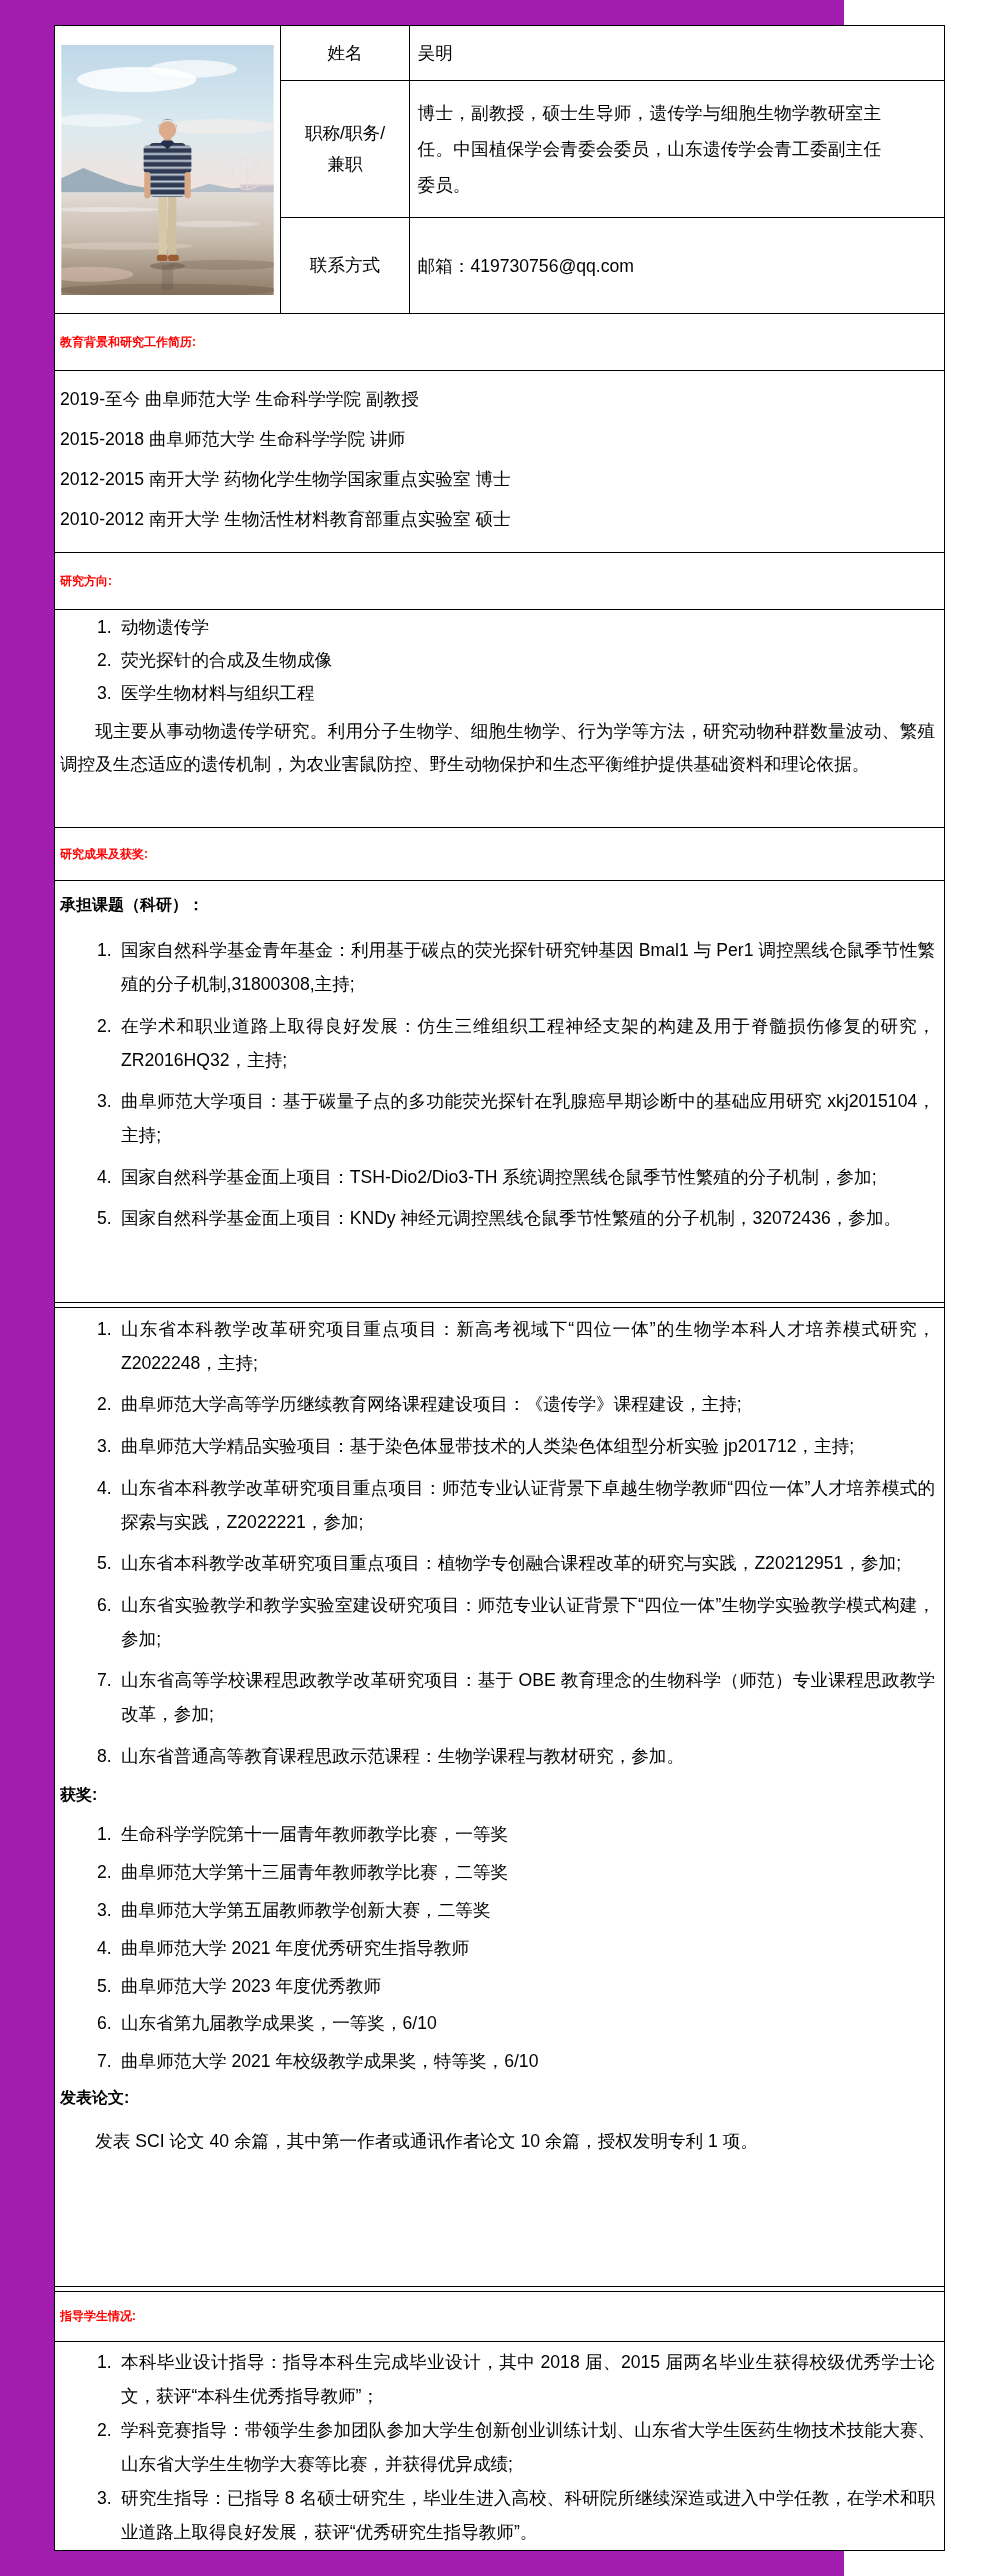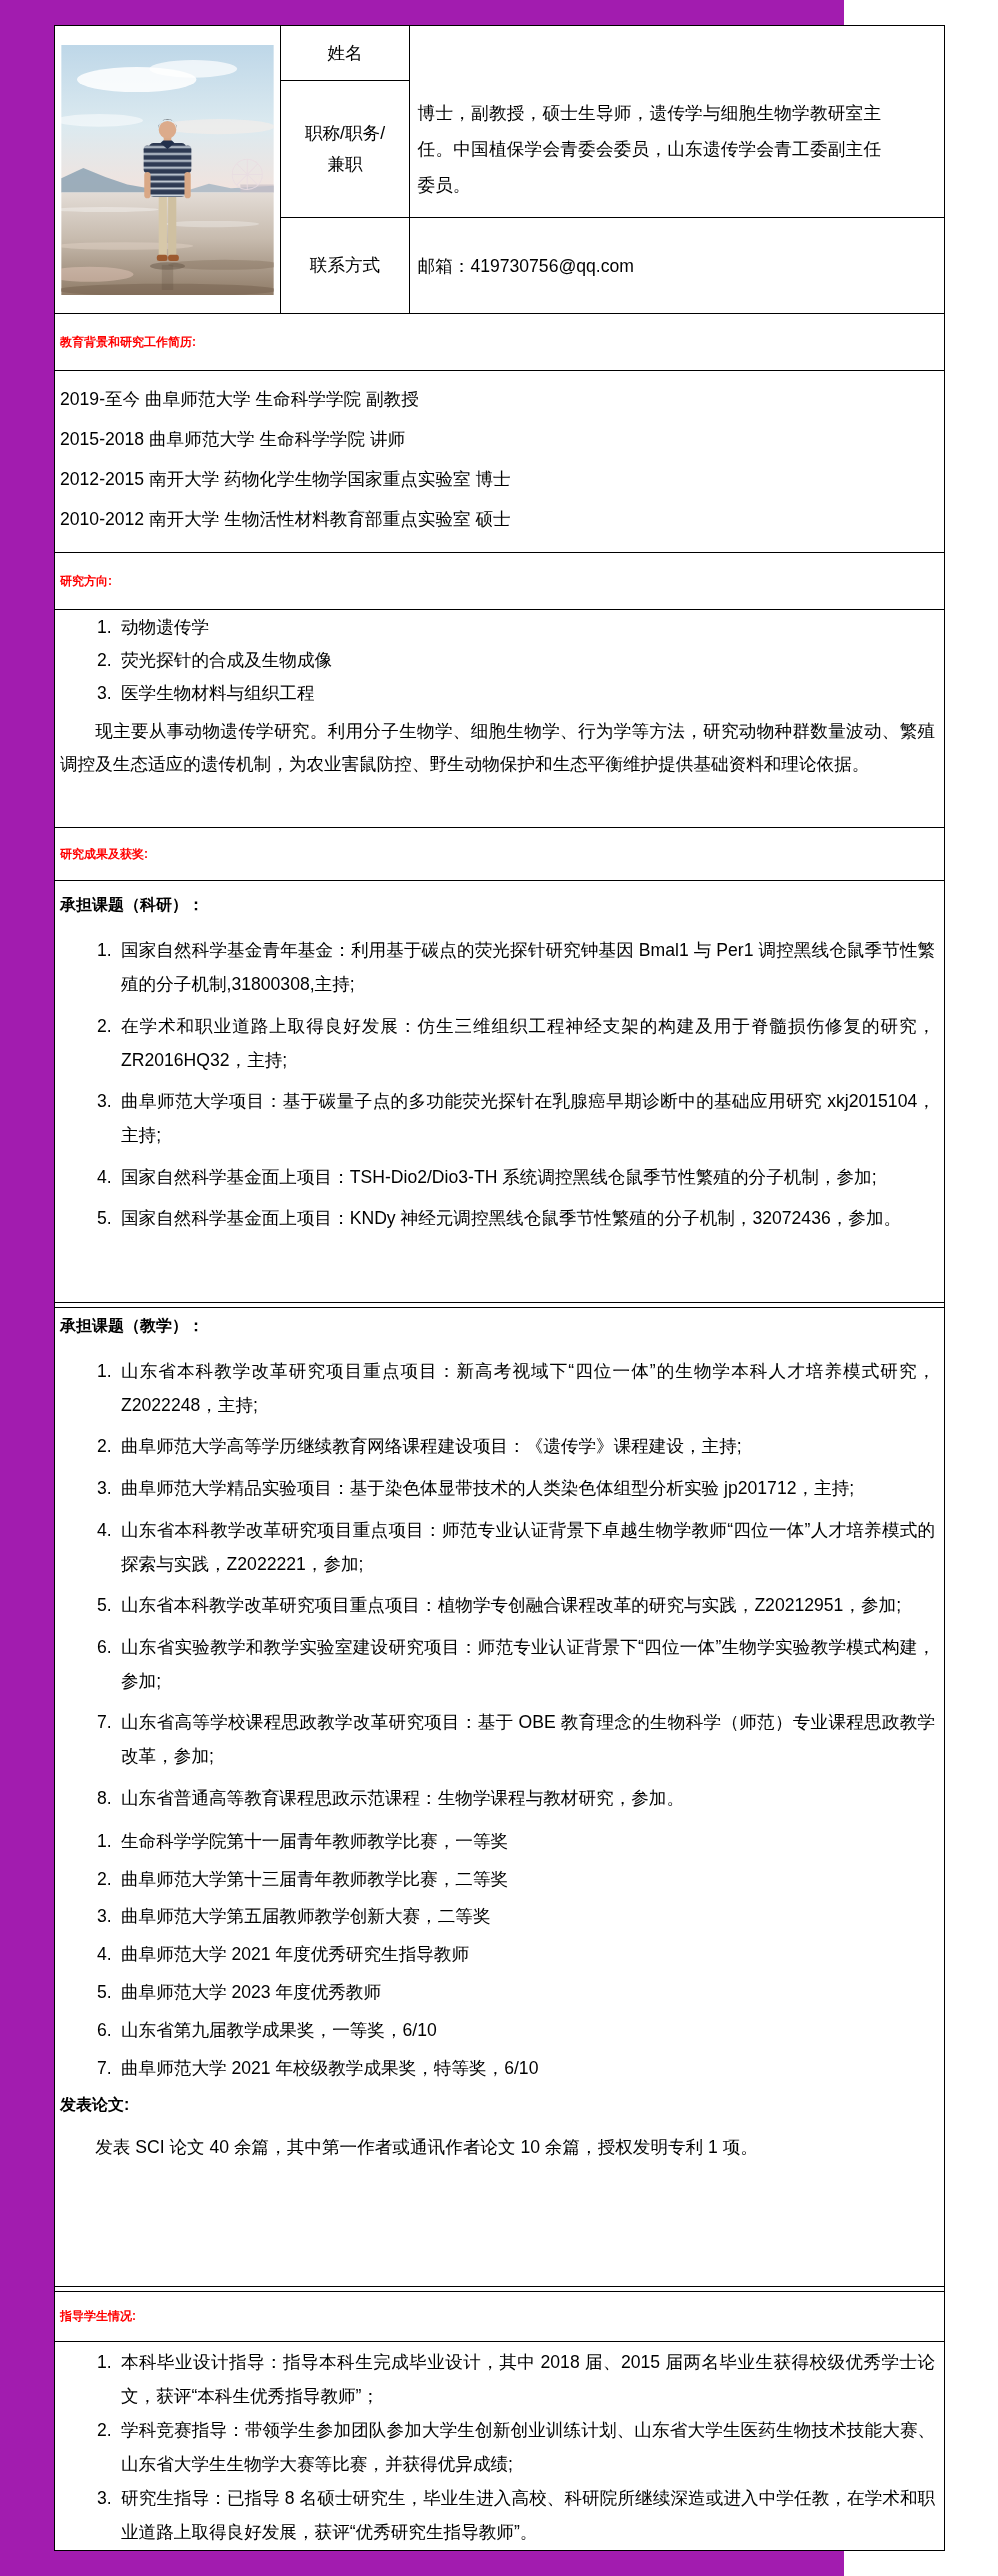--- a/index.html
+++ b/index.html
@@ -105,20 +105,21 @@
             <rect x="196" y="202" width="10" height="42" rx="5" fill="#d9a886"></rect>
             <rect x="163" y="146" width="12" height="14" fill="#d9a886"></rect>
             <path d="M158,156 L169,166 L180,156 L176,152 L162,152 Z" fill="#22304c"></path>
             <circle cx="169" cy="135" r="14" fill="#dcab8b"></circle>
             <path d="M154,133 a15,15 0 0 1 30,0 l-2,-7 a14,12 0 0 0 -26,0 Z" fill="#2b2b30"></path>
           </g>
         </svg>
       </div>
 
       <div class="cell label-cell">姓名</div>
+      <div class="cell value-cell v-name">吴明</div>
 
       <div class="cell label-cell">职称/职务/
 兼职</div>
       <div class="cell value-cell v-title">博士，副教授，硕士生导师，遗传学与细胞生物学教研室主任。中国植保学会青委会委员，山东遗传学会青工委副主任委员。</div>
 
       <div class="cell label-cell">联系方式</div>
       <div class="cell value-cell v-contact">邮箱：419730756@qq.com</div>
     </div>
 
     <div class="sec-header h90">教育背景和研究工作简历:</div>
@@ -147,31 +148,31 @@
         <li>国家自然科学基金青年基金：利用基于碳点的荧光探针研究钟基因 Bmal1 与 Per1 调控黑线仓鼠季节性繁殖的分子机制,31800308,主持;</li>
         <li>在学术和职业道路上取得良好发展：仿生三维组织工程神经支架的构建及用于脊髓损伤修复的研究，ZR2016HQ32，主持;</li>
         <li>曲阜师范大学项目：基于碳量子点的多功能荧光探针在乳腺癌早期诊断中的基础应用研究 xkj2015104，主持;</li>
         <li>国家自然科学基金面上项目：TSH-Dio2/Dio3-TH 系统调控黑线仓鼠季节性繁殖的分子机制，参加;</li>
         <li>国家自然科学基金面上项目：KNDy 神经元调控黑线仓鼠季节性繁殖的分子机制，32072436，参加。</li>
       </ol>
     </div>
     <div class="gap-row"></div>
 
     <div class="block teach">
-      <div class="subtitle sub-mb">承担课题（教学）：</div>
       <ol class="num-list">
         <li>山东省本科教学改革研究项目重点项目：新高考视域下“四位一体”的生物学本科人才培养模式研究，Z2022248，主持;</li>
         <li>曲阜师范大学高等学历继续教育网络课程建设项目：《遗传学》课程建设，主持;</li>
         <li>曲阜师范大学精品实验项目：基于染色体显带技术的人类染色体组型分析实验 jp201712，主持;</li>
         <li>山东省本科教学改革研究项目重点项目：师范专业认证背景下卓越生物学教师“四位一体”人才培养模式的探索与实践，Z2022221，参加;</li>
         <li>山东省本科教学改革研究项目重点项目：植物学专创融合课程改革的研究与实践，Z20212951，参加;</li>
         <li>山东省实验教学和教学实验室建设研究项目：师范专业认证背景下“四位一体”生物学实验教学模式构建，参加;</li>
         <li>山东省高等学校课程思政教学改革研究项目：基于 OBE 教育理念的生物科学（师范）专业课程思政教学改革，参加;</li>
         <li>山东省普通高等教育课程思政示范课程：生物学课程与教材研究，参加。</li>
       </ol>
+      <div class="subtitle awards-title">获奖:</div>
       <div class="awards-wrap">
         <ol class="num-list awards">
           <li>生命科学学院第十一届青年教师教学比赛，一等奖</li>
           <li>曲阜师范大学第十三届青年教师教学比赛，二等奖</li>
           <li>曲阜师范大学第五届教师教学创新大赛，二等奖</li>
           <li>曲阜师范大学 2021 年度优秀研究生指导教师</li>
           <li>曲阜师范大学 2023 年度优秀教师</li>
           <li>山东省第九届教学成果奖，一等奖，6/10</li>
           <li>曲阜师范大学 2021 年校级教学成果奖，特等奖，6/10</li>
         </ol>

